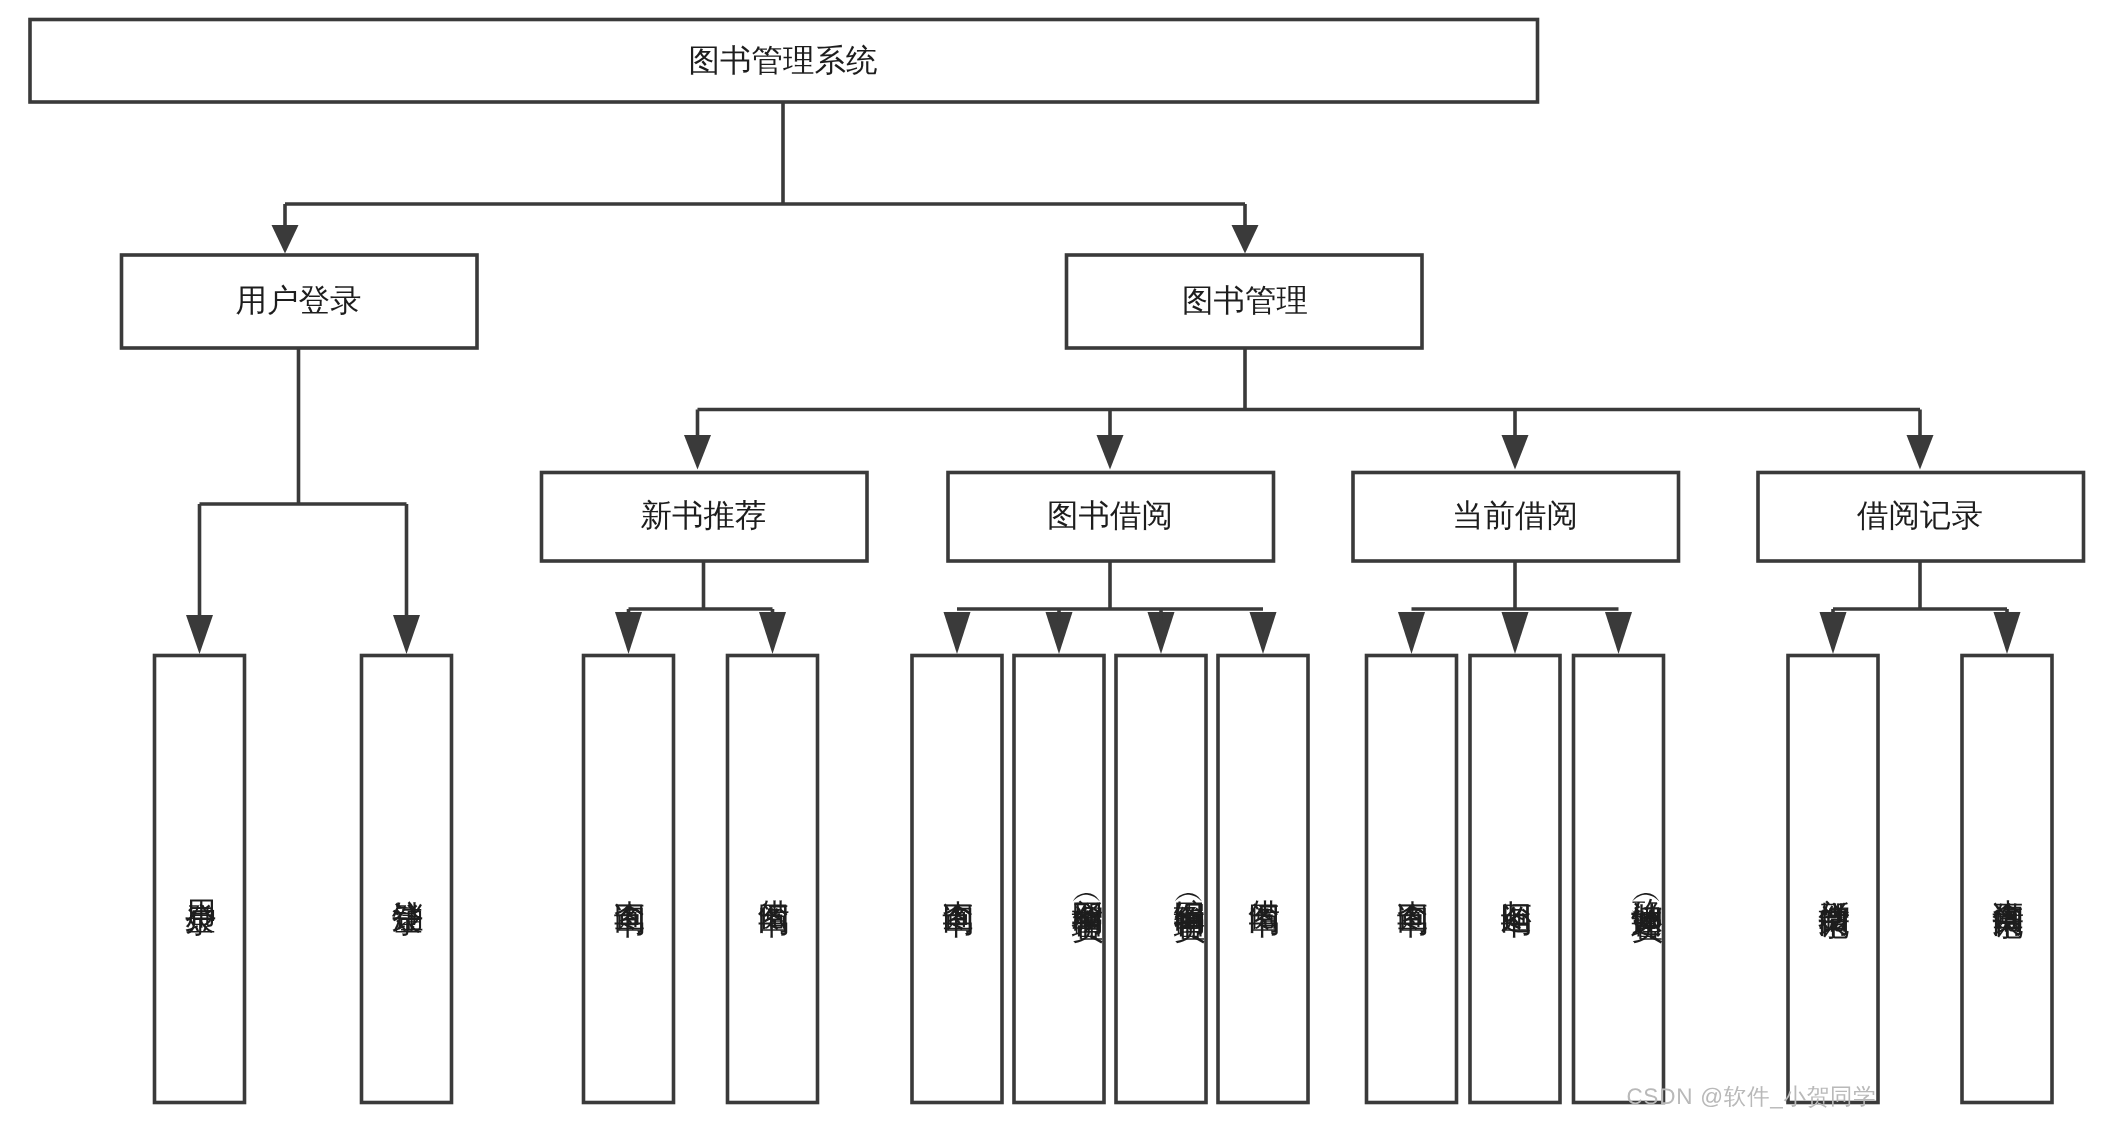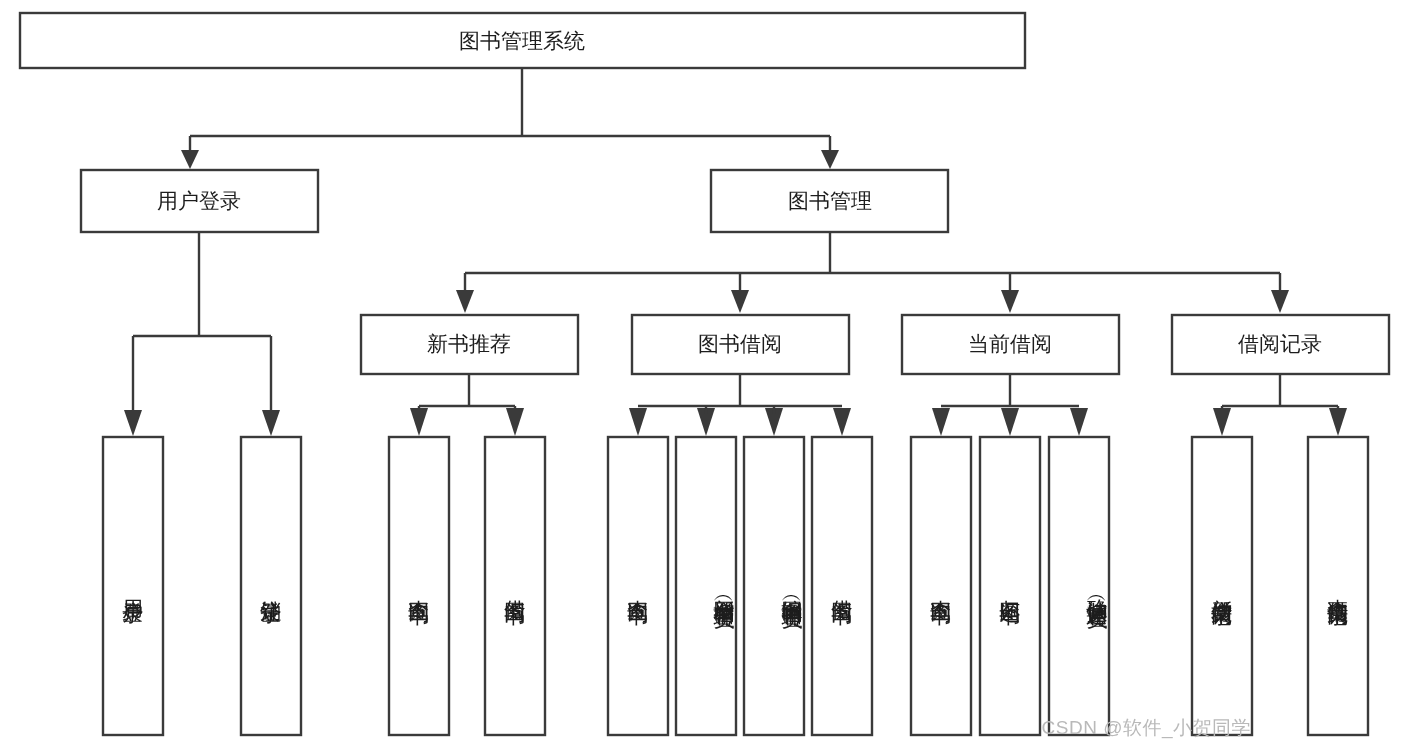--- a/index.html
+++ b/index.html
@@ -63,21 +63,21 @@
     justify-content: center;
     text-align: center;
     white-space: nowrap;
     user-select: none;
   }
   .watermark {
     position: absolute;
     right: 8px;
     bottom: 6px;
     font-family: "Liberation Sans", "DejaVu Sans", sans-serif;
-    font-size: 19px;
+    font-size: 15px;
     color: #b9b9b9;
     letter-spacing: 0.5px;
     white-space: nowrap;
   }
 </style>
 </head>
 <body>
 
 <div id="diagram-root">
 

